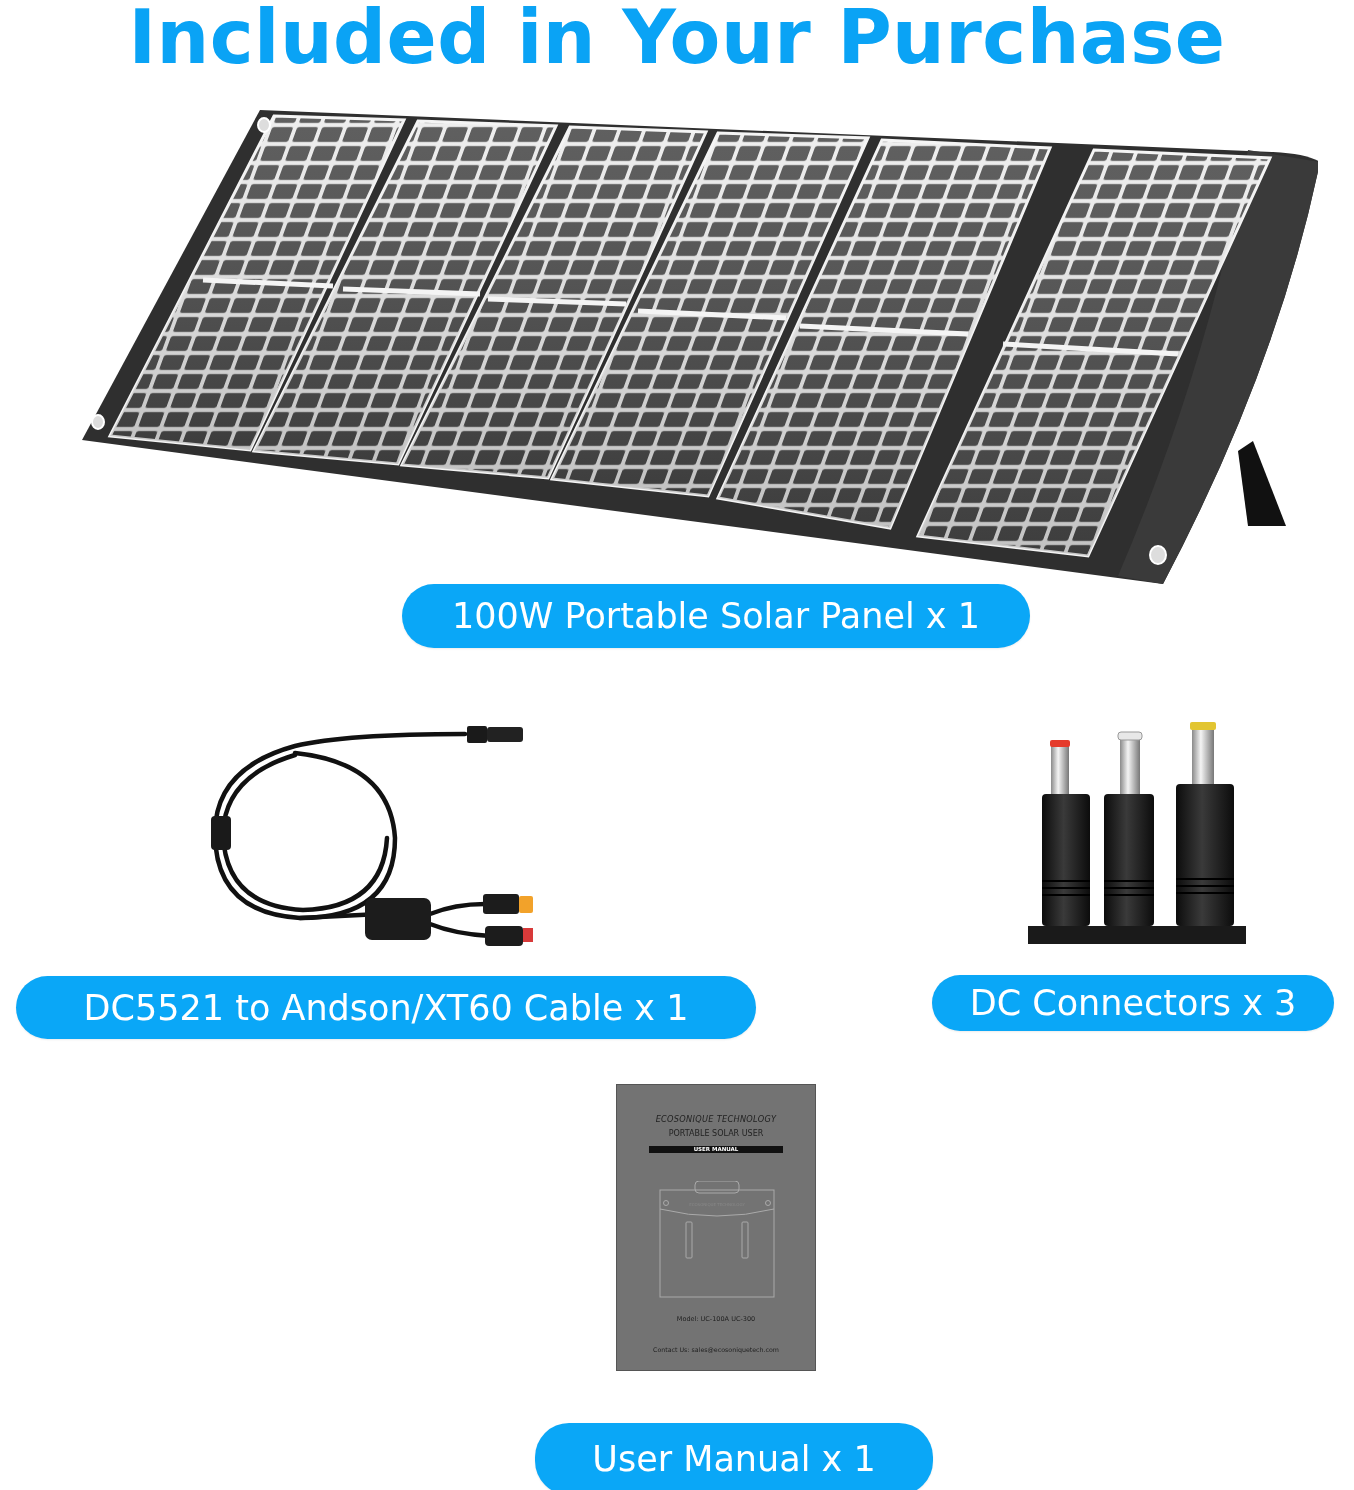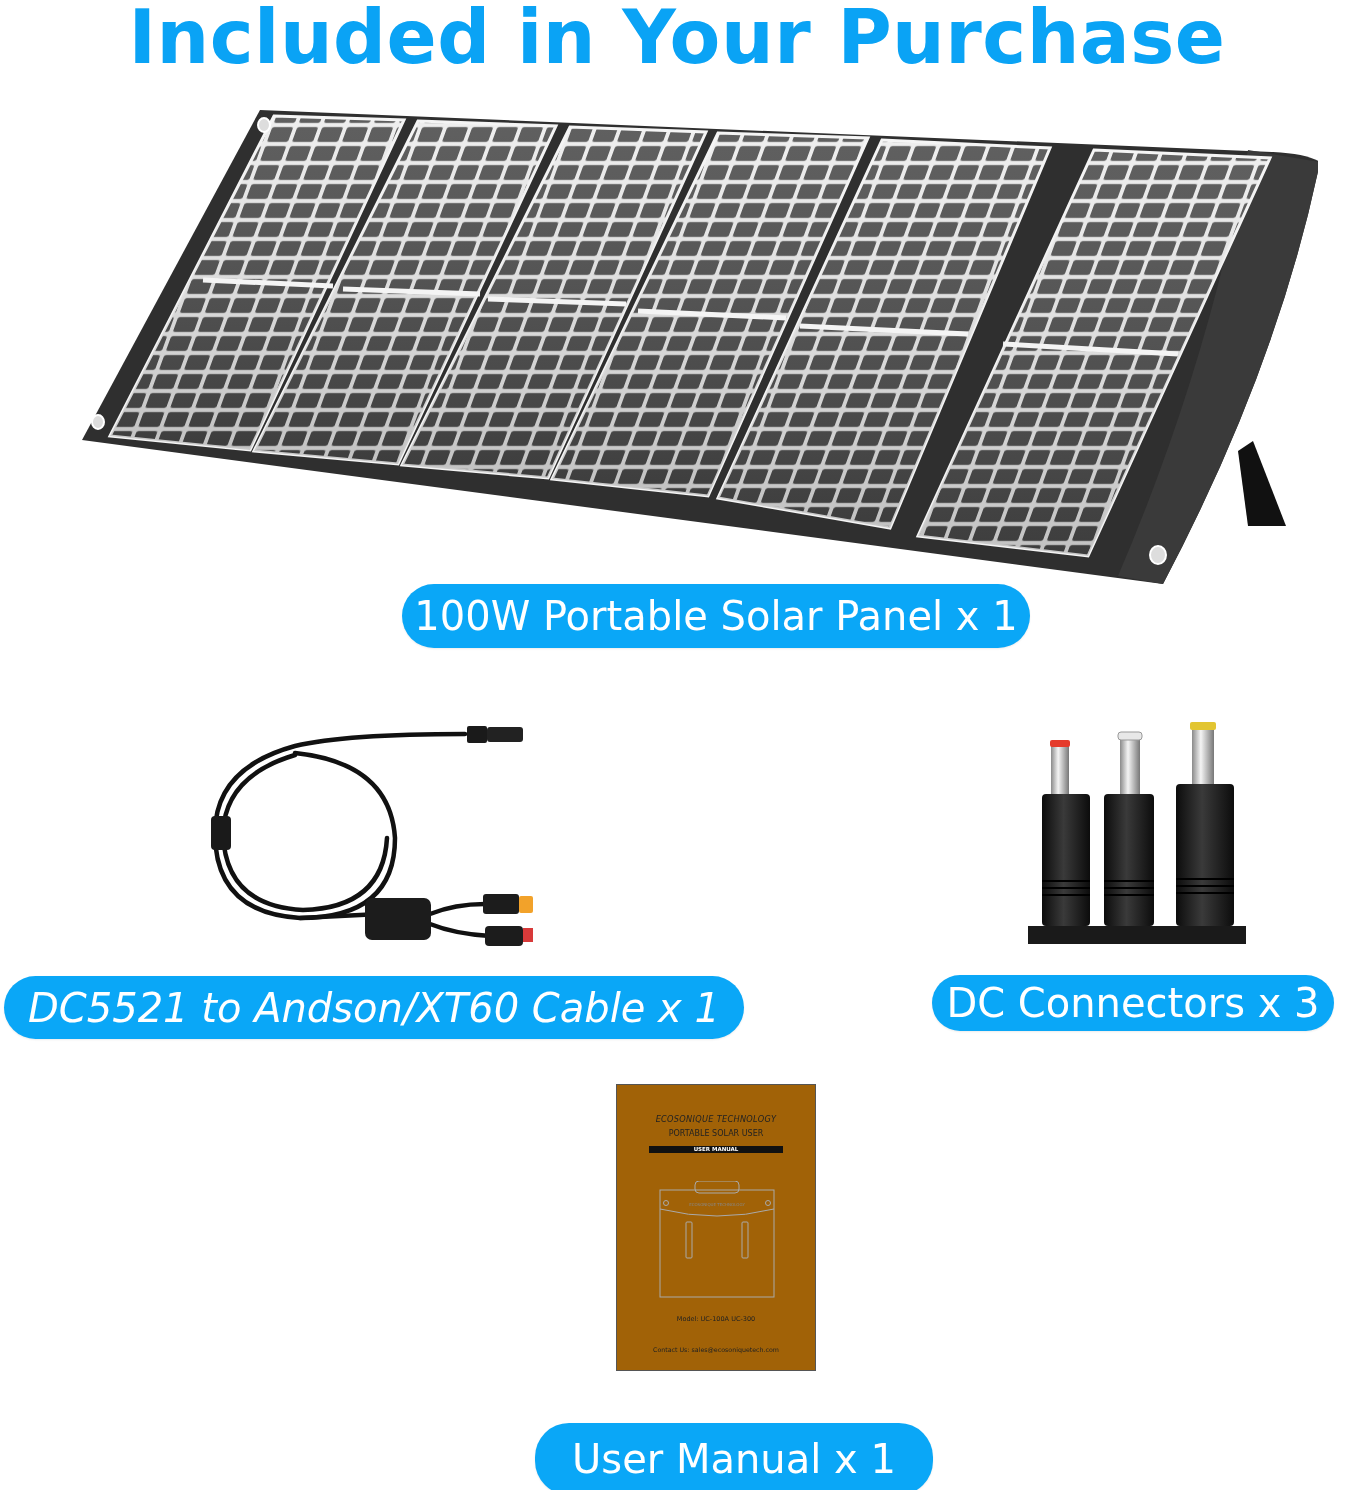--- a/index.html
+++ b/index.html
@@ -5,27 +5,27 @@
   html, body { margin: 0; padding: 0; background: #ffffff; }
   body { width: 1354px; height: 1490px; position: relative; overflow: hidden; font-family: "DejaVu Sans", "Liberation Sans", sans-serif; }
   .title {
     position: absolute; left: 0; top: -6px; width: 1430px; text-align: center;
     font-family: "DejaVu Sans", sans-serif; font-weight: bold; font-size: 74px; color: #0aa3f5;
     letter-spacing: 0.5px; white-space: nowrap;
   }
   .pill {
     position: absolute; background: #0aa7f7; color: #ffffff; border-radius: 34px;
     display: flex; align-items: center; justify-content: center;
-    font-family: "DejaVu Sans", sans-serif; font-size: 40px; white-space: nowrap;
+    font-family: "DejaVu Sans", sans-serif; font-size: 35px; white-space: nowrap;
     box-shadow: 0 1px 2px rgba(0,0,0,0.08);
   }
   .art { position: absolute; }
   .manual {
     position: absolute; left: 616px; top: 1084px; width: 200px; height: 287px;
-    border: 1.5px solid #555; background: #a16207; box-sizing: border-box;
+    border: 1.5px solid #555; background: #737373; box-sizing: border-box;
     font-family: "DejaVu Sans", sans-serif; color: #222; text-align: center;
   }
   .manual .brand { position: absolute; top: 29px; left: 0; right: 0; font-size: 8.2px; font-style: italic; letter-spacing: 0.3px; }
   .manual .prod { position: absolute; top: 44px; left: 0; right: 0; font-size: 8px; }
   .manual .bar { position: absolute; top: 61px; left: 32px; width: 134px; height: 7px; background: #111; color: #fff; font-size: 5.5px; font-weight: bold; line-height: 7px; }
   .manual .model { position: absolute; top: 230px; left: 0; right: 0; font-size: 6.5px; }
   .manual .contact { position: absolute; top: 261px; left: 0; right: 0; font-size: 6.3px; }
   .manual svg { position: absolute; left: 40px; top: 96px; }
 </style>
 </head>
@@ -103,21 +103,21 @@
 
   <rect x="160" y="180" width="66" height="42" rx="7" fill="#1c1c1c"></rect>
 
   <rect x="278" y="176" width="36" height="20" rx="3" fill="#1c1c1c"></rect>
   <rect x="314" y="178" width="14" height="17" rx="2" fill="#f2a22a"></rect>
 
   <rect x="280" y="208" width="38" height="20" rx="4" fill="#1c1c1c"></rect>
   <rect x="318" y="210" width="10" height="14" fill="#d83a3a"></rect>
 </svg>
 
-<div class="pill" style="left:4px; top:976px; width:740px; height:63px;font-style:italic;">DC5521 to Andson/XT60 Cable x 1</div>
+<div class="pill" style="left:16px; top:976px; width:740px; height:63px;">DC5521 to Andson/XT60 Cable x 1</div>
 
 <svg class="art" style="left:1028px; top:716px;" width="218" height="230" viewBox="0 0 218 230">
   <defs>
     <linearGradient id="metal" x1="0" x2="1">
       <stop offset="0" stop-color="#8a8a8a"></stop>
         <stop offset="0.4" stop-color="#f4f4f4"></stop>
         <stop offset="1" stop-color="#777"></stop>
     </linearGradient>
     <linearGradient id="rubber" x1="0" x2="1">
       <stop offset="0" stop-color="#0c0c0c"></stop>

